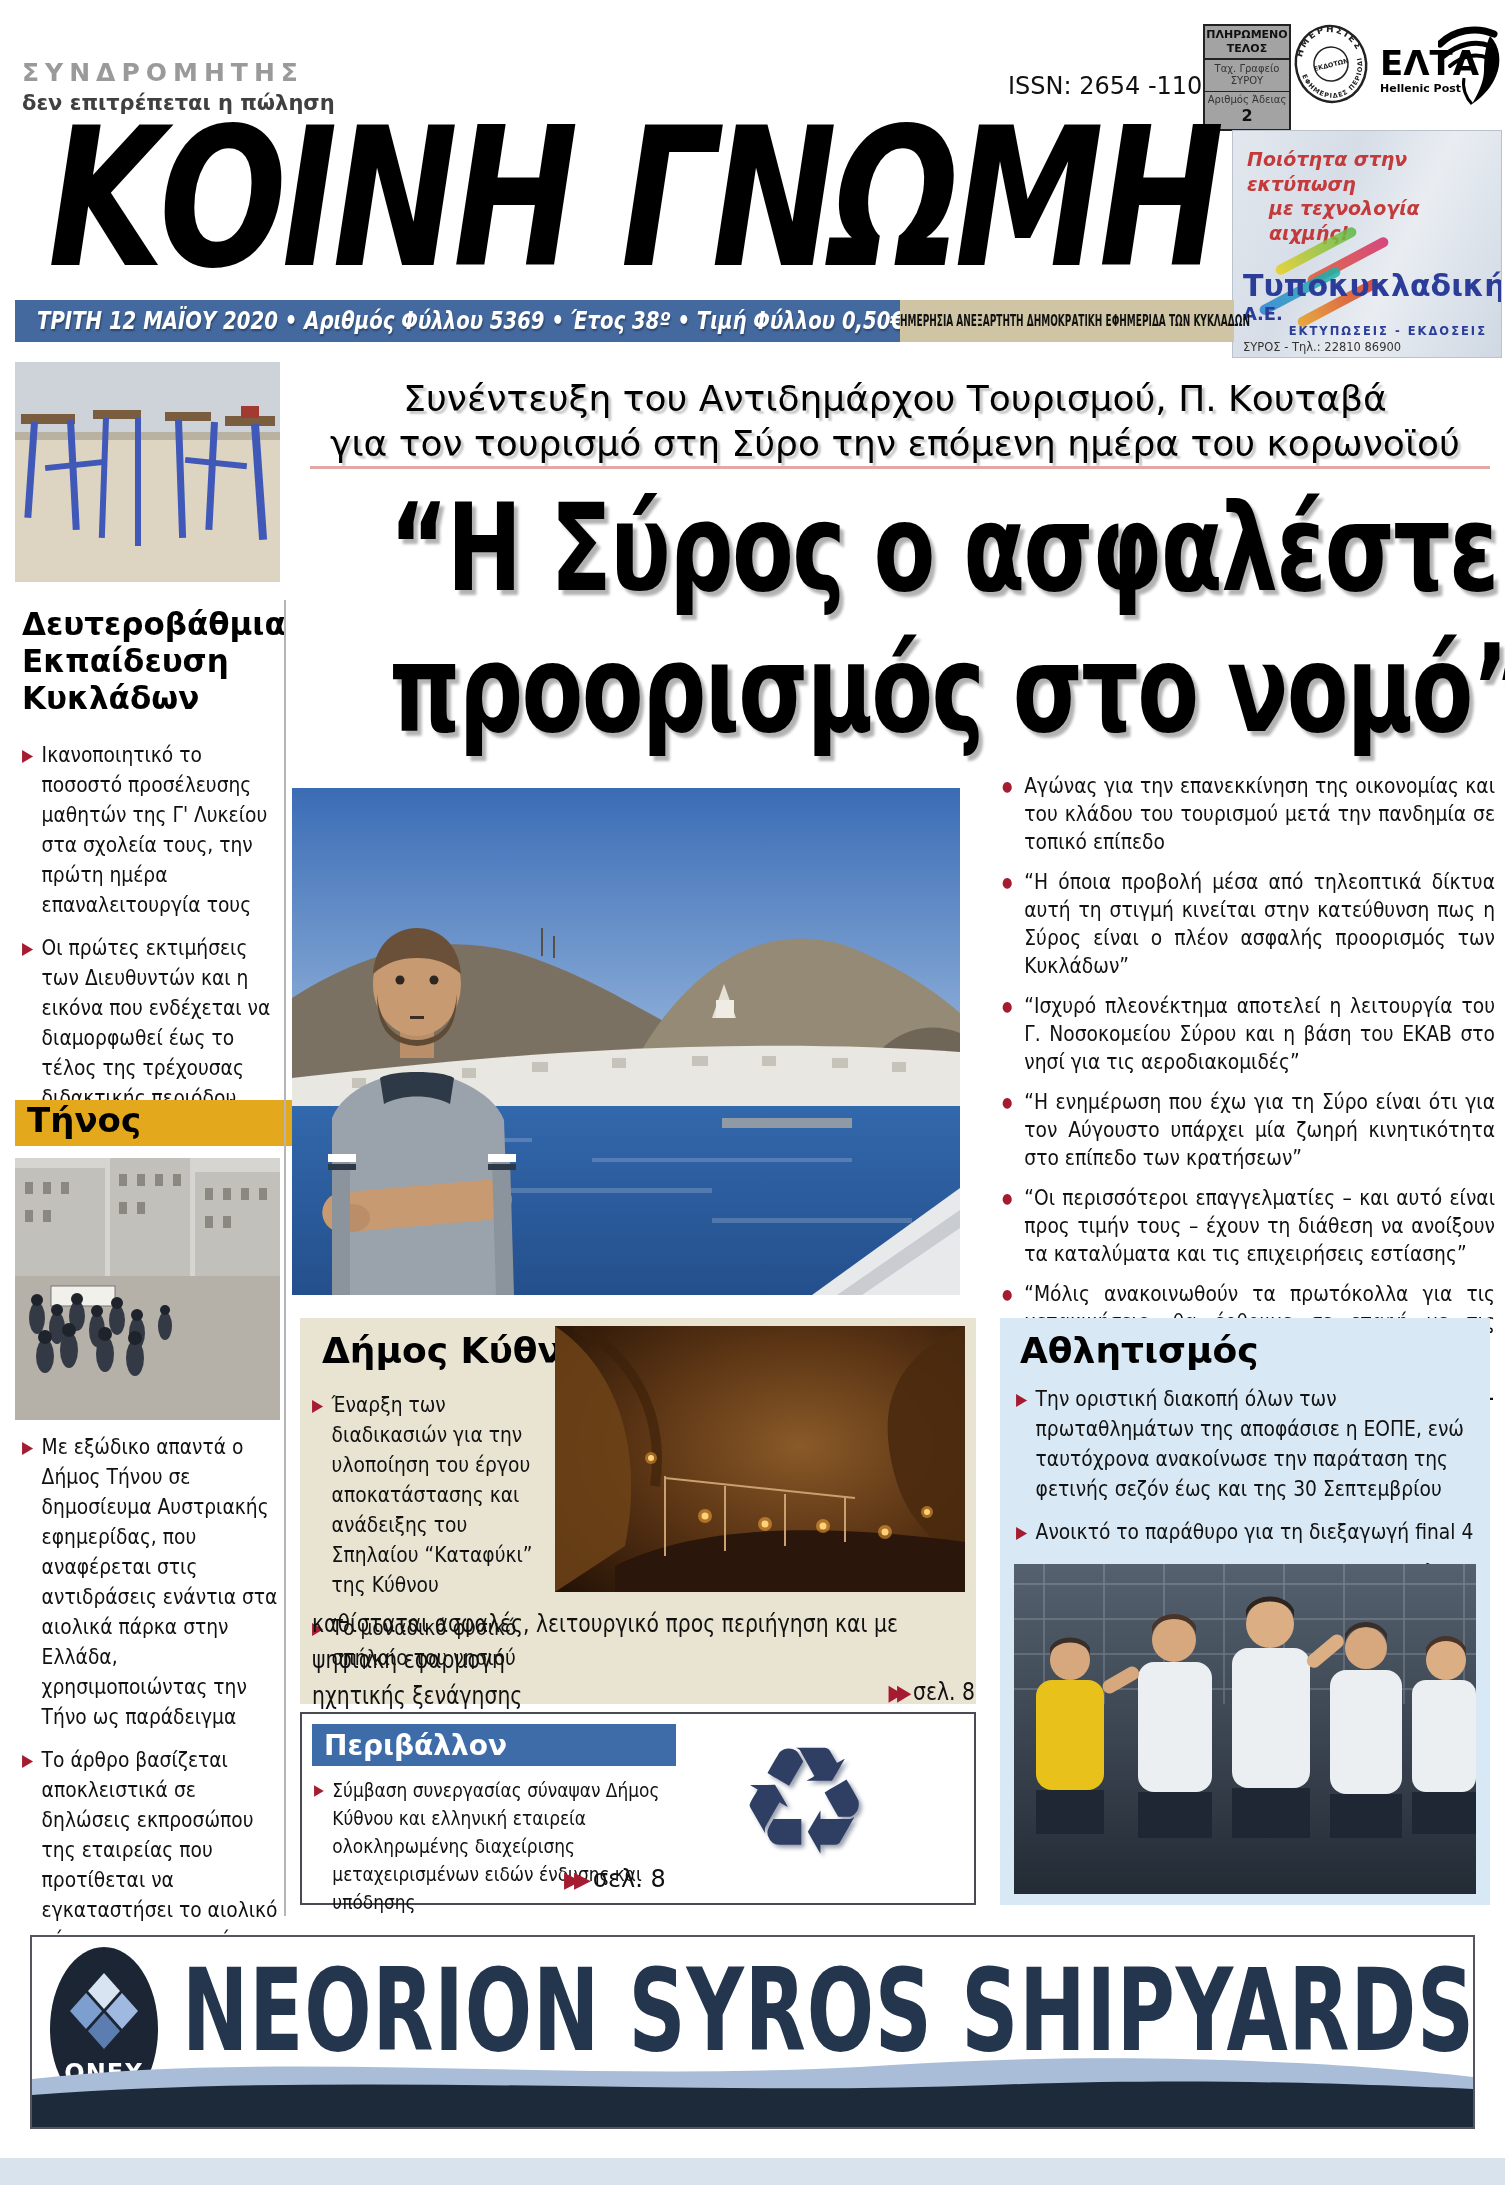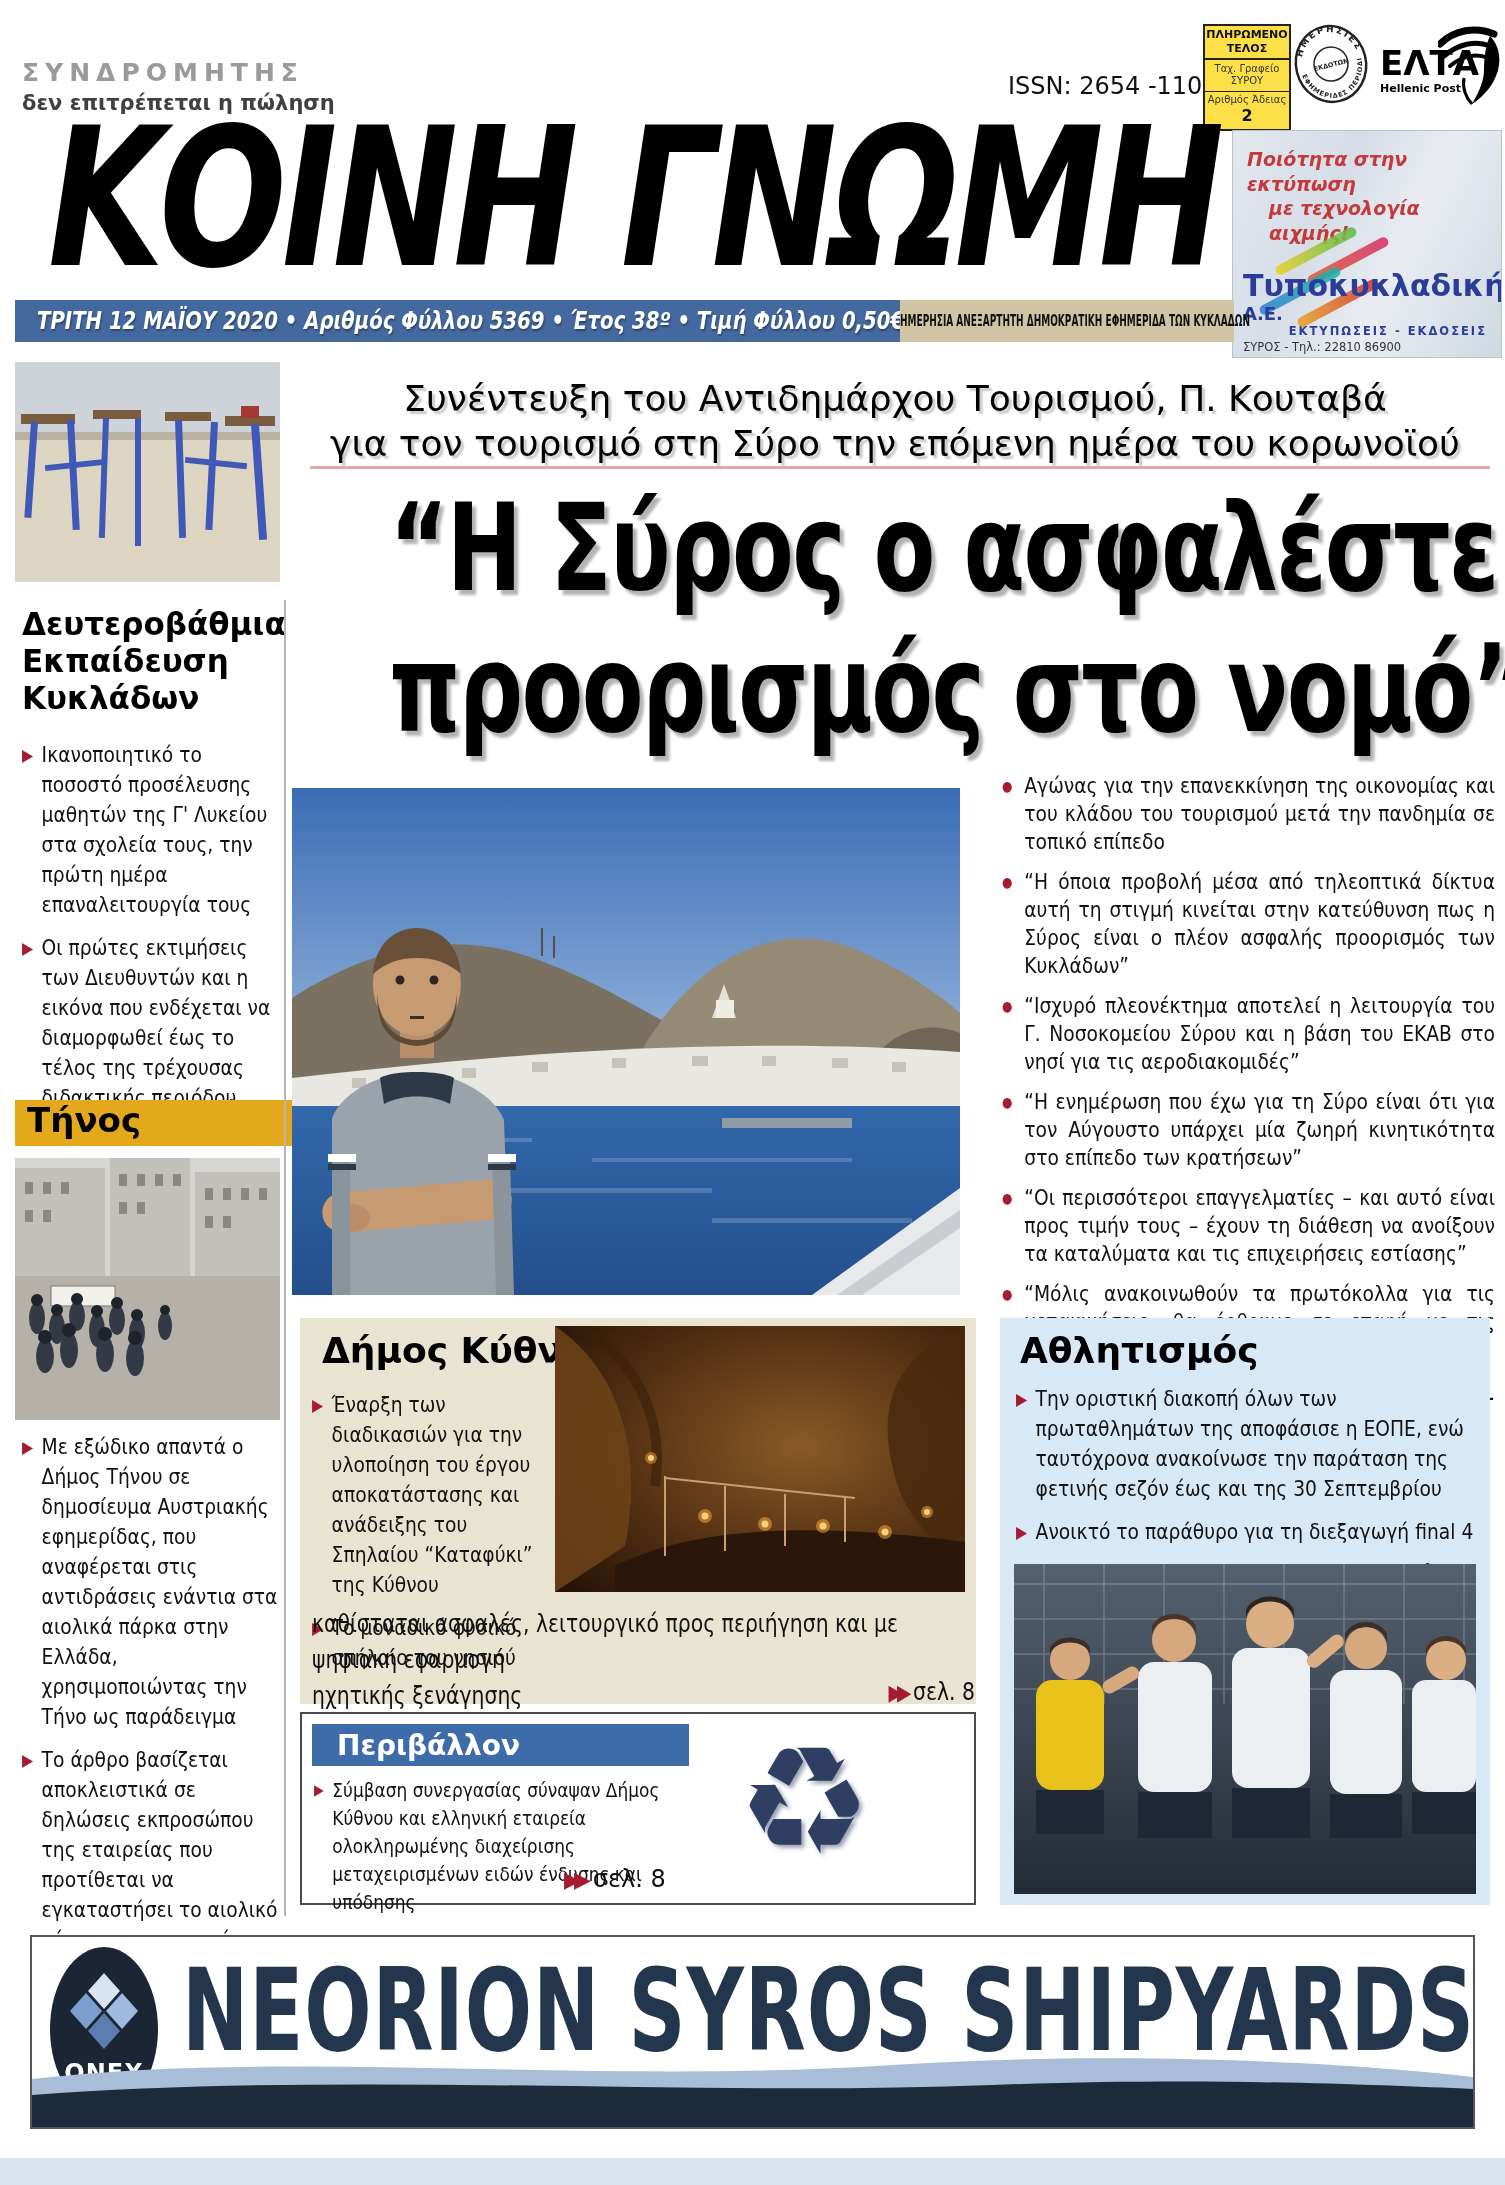--- a/index.html
+++ b/index.html
@@ -4,21 +4,21 @@
 <style>
   html,body{margin:0;padding:0;background:#ffffff;}
   body{font-family:"DejaVu Sans","Liberation Sans",sans-serif;color:#111;}
   #page{position:relative;width:1505px;height:2185px;background:#fff;overflow:hidden;}
   .abs{position:absolute;}
 
   
   .sub-label{font-size:25px;font-weight:bold;color:#9a9a9a;letter-spacing:6px;}
   .sub-note{font-size:21px;font-weight:bold;color:#404040;margin-top:4px;}
   .issn{font-size:24px;color:#111;}
-  .stampbox{width:84px;border:2px solid #222;background:#fde047;text-align:center;font-size:10px;line-height:1.25;}
+  .stampbox{width:84px;border:2px solid #222;background:#a3a3a3;text-align:center;font-size:10px;line-height:1.25;}
   .stampbox .s1{font-weight:bold;font-size:11px;border-bottom:2px solid #222;padding:2px 1px;}
   .stampbox .s2{border-bottom:1px solid #222;padding:3px 1px;color:#333;}
   .stampbox .s3{padding:2px 1px 3px;color:#333;}
   .stampbox .num{font-size:16px;font-weight:bold;color:#111;}
   .elta-name{font-size:34px;font-weight:bold;color:#000;line-height:1;}
   .elta-sub{font-size:11px;font-weight:bold;color:#000;margin-top:2px;}
 
   
   .masthead{font-size:150px;font-weight:bold;font-style:italic;letter-spacing:-5px;color:#000;
             transform:scale(1.0,1.28);transform-origin:left top;line-height:160px;white-space:nowrap;}
@@ -63,21 +63,21 @@
   .lbt{font-size:22px;line-height:28px;color:#111;text-align:justify;}
   .pr-line{text-align:right;}
   .arr{color:#a51c30;font-size:22px;letter-spacing:-7px;margin-right:9px;}
   .pr-text{font-size:24px;color:#111;}
   .overlay{margin-top:-30px;}
 
   
   .kythnos-box{background:#e9e4d2;}
   .sports-box{background:#d9e8f5;}
   .env-box{background:#fff;border:2px solid #4a4a52;}
-  .env-header{background:#3e6ca8;display:flex;align-items:center;padding-left:25px;}
+  .env-header{background:#3e6ca8;display:flex;align-items:center;padding-left:12px;}
   .env-header span{color:#fff;font-size:28px;font-weight:bold;}
   .recycle{font-size:150px;color:#2e3f63;line-height:1;text-shadow:3px 3px 4px rgba(30,45,80,.45);}
 
   .divider-v{width:2px;background:#b5b5b5;}
 
   
   .banner{background:#fff;border:2px solid #55555f;overflow:hidden;}
   .banner-text{font-size:88px;font-weight:bold;color:#24364e;white-space:nowrap;
                transform:scale(.90,1.30);transform-origin:left center;letter-spacing:1px;}
   .footer-strip{background:#d9e3ee;}

